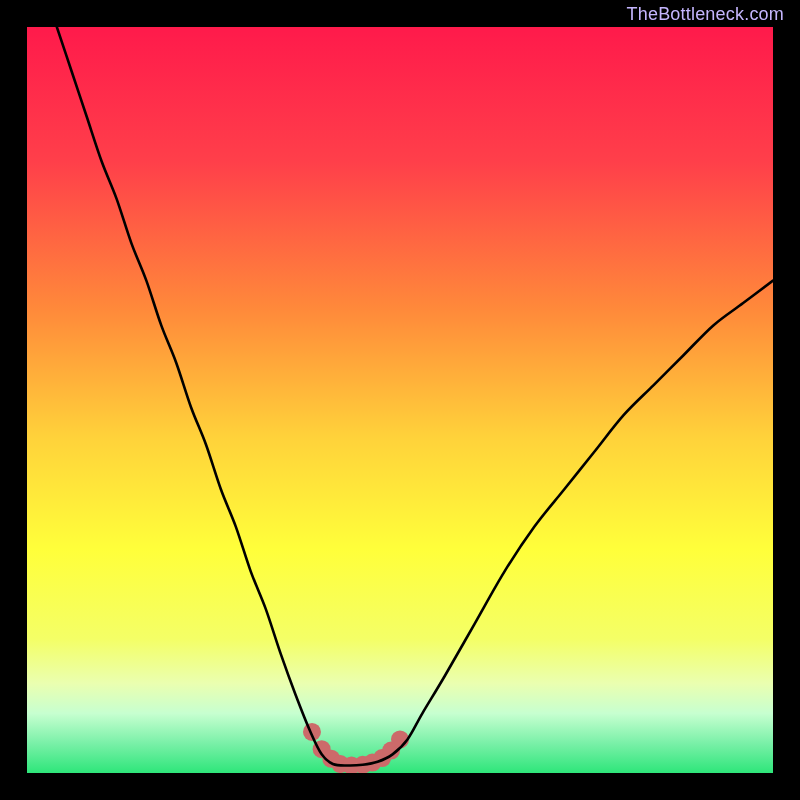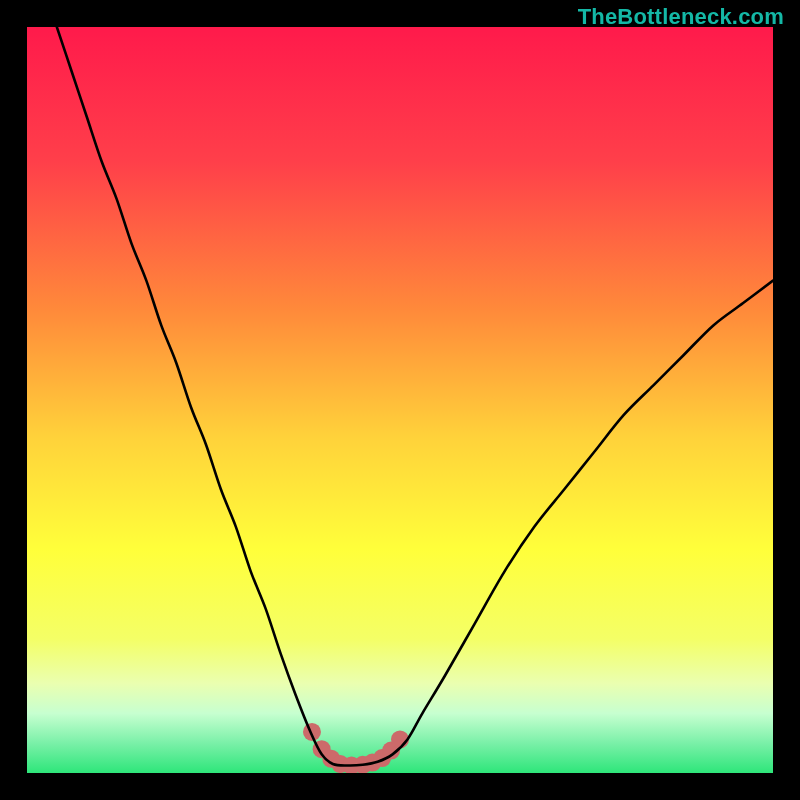--- a/index.html
+++ b/index.html
@@ -29,24 +29,24 @@
     inset: 0;
   }
   .curve-layer {
     position: absolute;
     inset: 0;
   }
   .watermark {
     position: absolute;
     top: 4px;
     right: 16px;
-    color: #14b8a6;
-    font-size: 22px;
+    color: #c4b5fd;
+    font-size: 18px;
     letter-spacing: 0.2px;
-    font-weight: 700;
+    font-weight: 400;
   }
 </style>
 </head>
 <body>
 
 <div class="frame">
   <div class="watermark">TheBottleneck.com</div>
   <div class="plot-area">
     <svg class="gradient-bg" viewBox="0 0 746 746" preserveAspectRatio="none" width="746" height="746">
       <defs>

